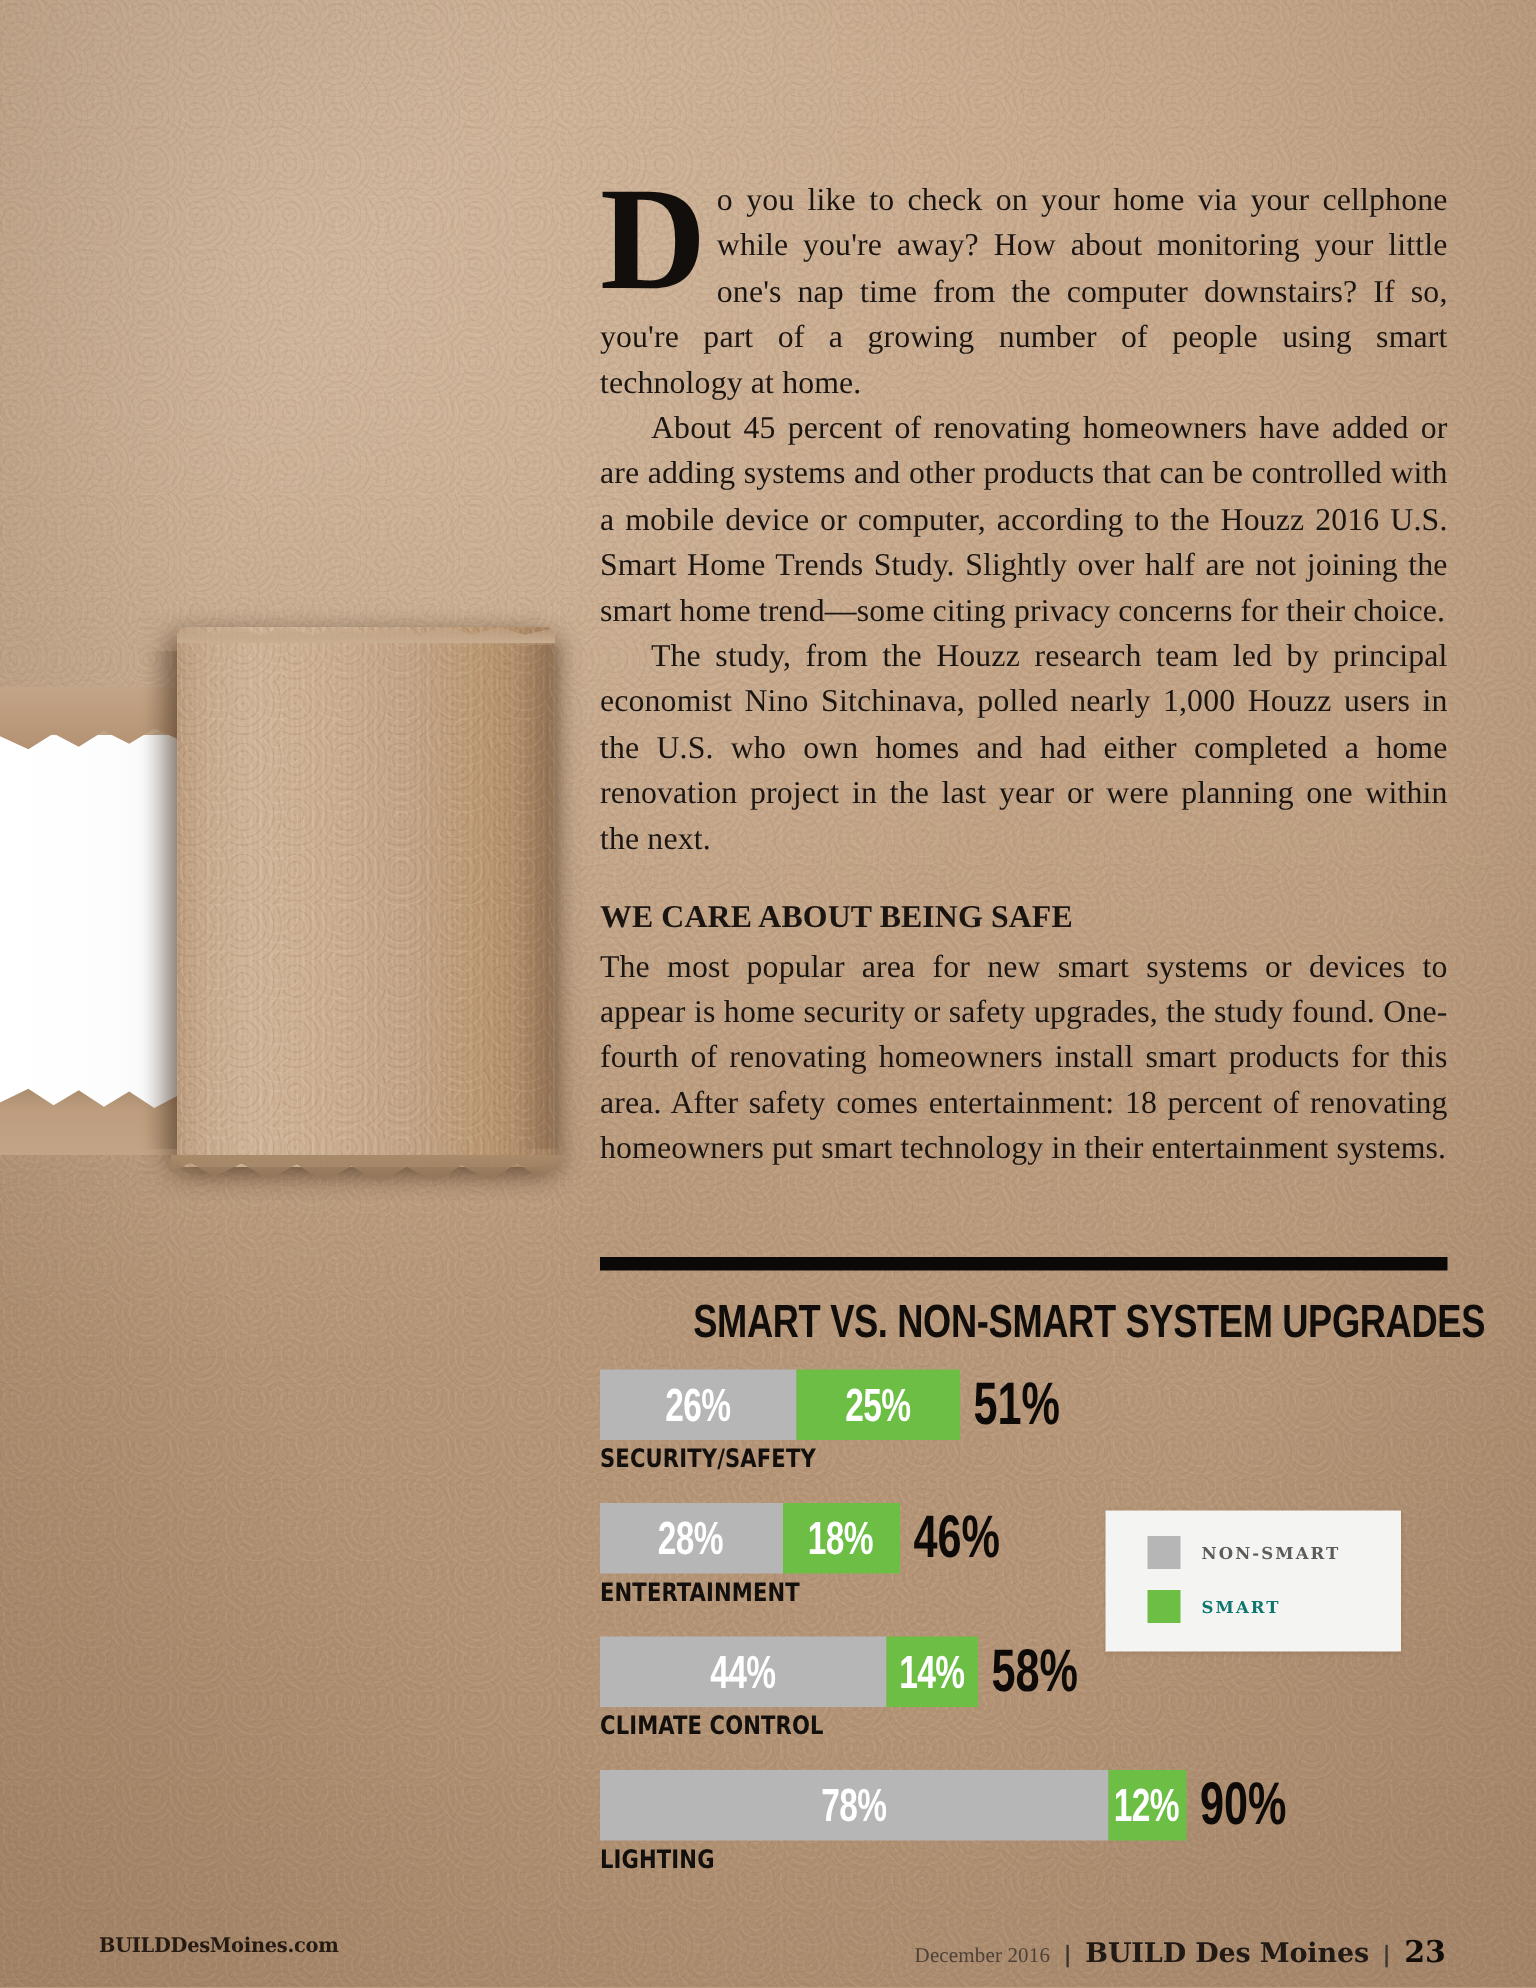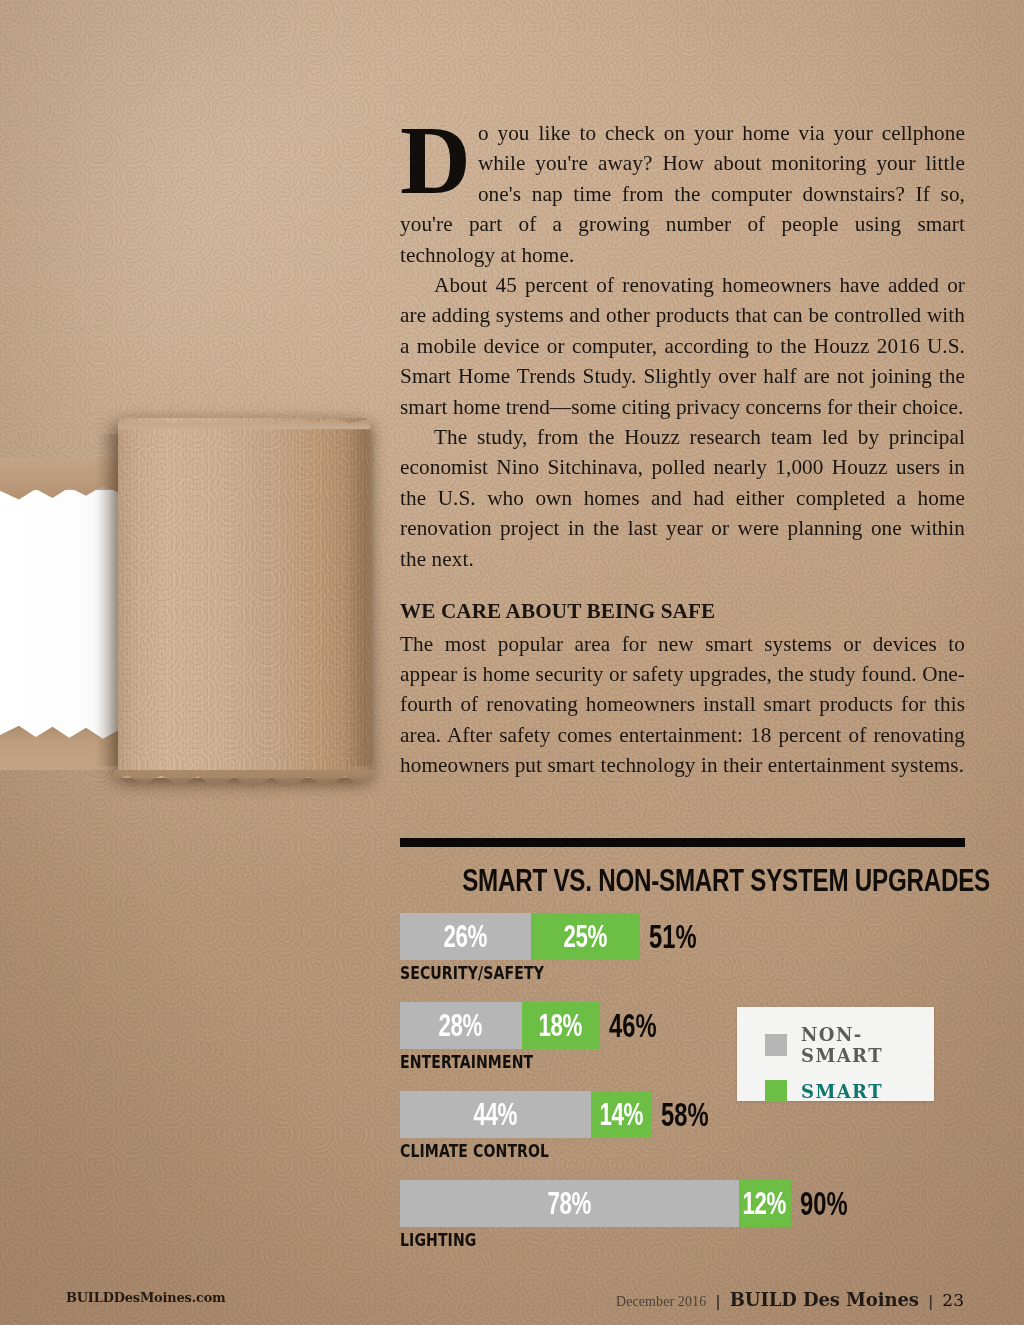--- a/index.html
+++ b/index.html
@@ -251,21 +251,21 @@
     transform: scaleX(.72);
     letter-spacing: -.5px;
     white-space: nowrap;
   }
   .bar-total {
     display: flex;
     align-items: center;
     padding-left: 9px;
     font-family: "Liberation Sans Narrow", "Liberation Sans", sans-serif;
     font-weight: bold;
-    font-size: 33px;
+    font-size: 40px;
     color: #0d0a08;
     white-space: nowrap;
   }
   .bar-total span { display: inline-block; transform: scaleX(.72); transform-origin: left center; }
   .bar-cat {
     margin-top: 3px;
     font-family: "DejaVu Sans Condensed", "Liberation Sans Narrow", "Liberation Sans", sans-serif;
     font-weight: bold;
     font-size: 17px;
     letter-spacing: .1px;
@@ -296,21 +296,21 @@
     width: 22px;
     height: 22px;
     margin-right: 14px;
     flex: none;
   }
   .legend-swatch.ns { background: #b6b6b6; }
   .legend-swatch.sm { background: #6dbe45; }
   .legend-text {
     font-family: "DejaVu Serif", "Liberation Serif", serif;
     font-weight: bold;
-    font-size: 18px;
+    font-size: 11px;
     letter-spacing: 1.4px;
   }
   .legend-text.ns { color: #5c5c5c; }
   .legend-text.sm { color: #0f766e; }
 
   
   .footer {
     position: absolute;
     left: 0;
     bottom: 0;
@@ -354,22 +354,22 @@
   }
   .f-mag {
     font-family: "DejaVu Serif", "Liberation Serif", serif;
     font-weight: bold;
     font-size: 18px;
     color: #211a14;
     letter-spacing: -.1px;
   }
   .f-page {
     font-family: "DejaVu Serif", "Liberation Serif", serif;
-    font-weight: normal;
-    font-size: 17px;
+    font-weight: bold;
+    font-size: 20px;
     color: #120d09;
   }
 </style>
 </head>
 <body>
 
 <div id="page">
 
   <div class="torn-photo">
     <div class="torn-white"></div>

